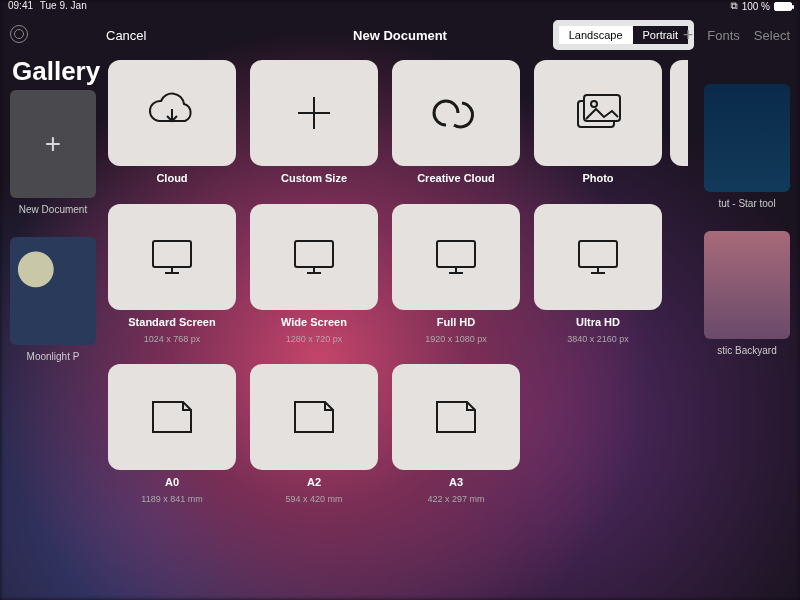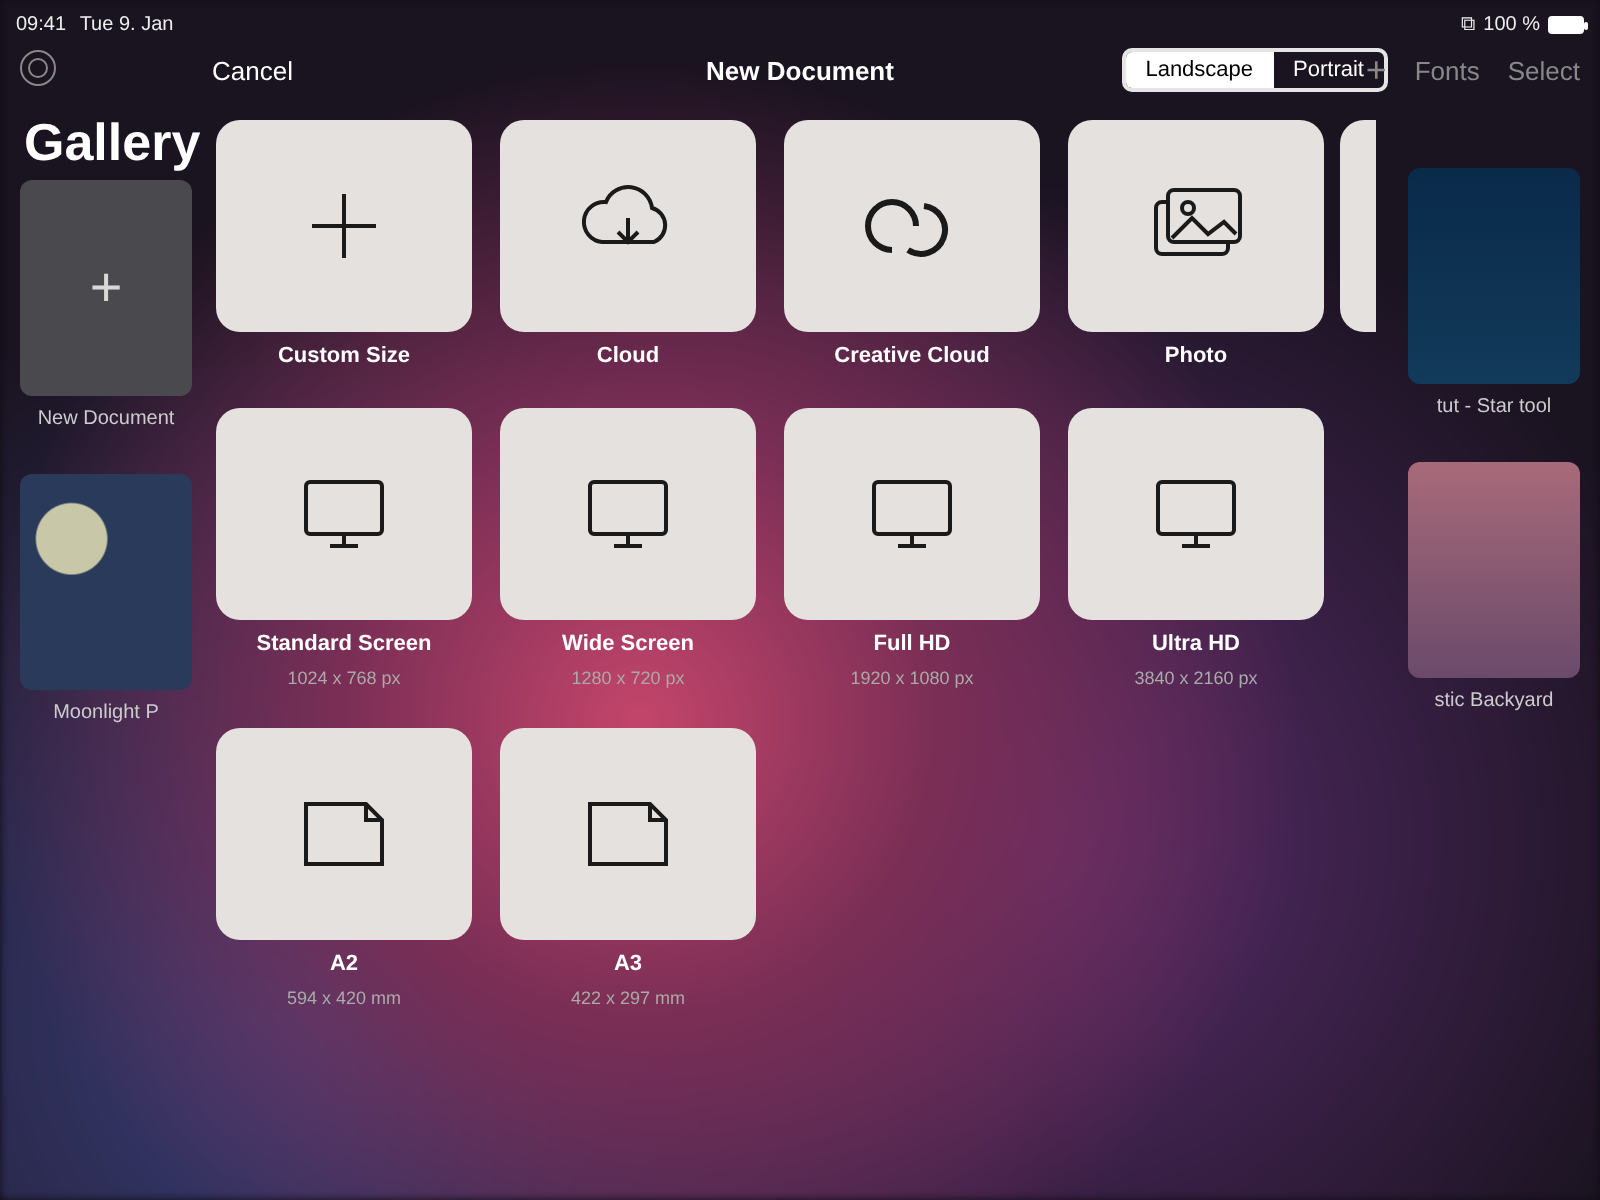--- a/index.html
+++ b/index.html
@@ -8,21 +8,21 @@
   
   .bg { position: absolute; inset: 0; z-index: 0; background:
     radial-gradient(circle at 40% 60%, #c4456b 0%, #7a2e55 25%, transparent 55%),
     radial-gradient(circle at 65% 70%, #5a2d6e 0%, transparent 50%),
     radial-gradient(circle at 20% 85%, #3a3f7a 0%, transparent 45%),
     #1a1320;
     filter: blur(2px);
   }
 
   
-  .statusbar { position: absolute; top: 0; left: 0; right: 0; height: 18px; display: flex; justify-content: space-between; align-items: flex-end; padding: 0 8px; font-size: 10px; color: #eee; z-index: 10; }
+  .statusbar { position: absolute; top: 0; left: 0; right: 0; height: 18px; display: flex; justify-content: space-between; align-items: flex-start; padding: 0 8px; font-size: 10px; color: #eee; z-index: 10; }
   .statusbar .right { display: flex; align-items: center; gap: 4px; }
   .battery { display:inline-block; width: 18px; height: 9px; border: 1px solid #fff; border-radius: 2px; position: relative; background:#fff;}
   .battery::after { content:""; position:absolute; right:-3px; top:2px; width:2px; height:4px; background:#fff; border-radius:1px;}
 
   
   .toolbar { position: absolute; top: 18px; left: 0; right: 0; height: 34px; display: flex; align-items: center; padding: 0 10px; z-index: 10; font-size: 13px; }
   .toolbar .left { width: 90px; }
   .gear-icon { width: 18px; height: 18px; border: 1.5px solid #888; border-radius: 50%; position: relative; display:inline-block;}
   .gear-icon::before { content:""; position:absolute; inset:3px; border:1.5px solid #888; border-radius:50%;}
   .toolbar .right { display:flex; align-items:center; gap:14px; color:#888; }
@@ -36,21 +36,21 @@
   .bg-thumb.star { background: linear-gradient(#0a2a4a,#123a5a); }
   .bg-thumb.moon { background: radial-gradient(circle at 30% 30%, #c8c8a8 0 18%, #2a3a5a 19%); }
   .bg-thumb.back { background: linear-gradient(#a86a7a,#6a4a6a); }
   .bg-thumb.docu { background:#5a4a6a; }
 
   
   .modal { position:absolute; top:18px; left:100px; right:100px; bottom:0; z-index:8; }
   .modal-header { height: 34px; display:flex; align-items:center; justify-content:space-between; padding: 0 6px; font-size:13px; }
   .modal-header .center { position:absolute; left:0; right:0; text-align:center; font-weight:600; pointer-events:none; }
   .cancel { color:#fff; }
-  .orient-toggle { display:flex; border:2px solid #e5e5e5; border-radius:5px; overflow:hidden; font-size:11px; z-index:1;}
+  .orient-toggle { display:flex; border:6px solid #e5e5e5; border-radius:5px; overflow:hidden; font-size:11px; z-index:1;}
   .orient-toggle span { padding: 3px 10px; }
   .orient-toggle .active { background:#fff; color:#000; }
 
   .modal-body { padding: 8px 0 0 0; }
   .row { display:flex; gap: 14px; margin-bottom: 20px; justify-content:flex-start; padding-left:8px;}
   .tile { width: 128px; display:flex; flex-direction:column; align-items:center; gap:6px; }
   .tile-box { width:128px; height:106px; background:#e4e1de; border-radius:12px; display:flex; align-items:center; justify-content:center; }
   .tile-label { font-size:11px; font-weight:600; color:#fff; }
   .tile-sub { font-size:9px; color:#aaa; }
   .partial-tile { width: 18px; height:106px; background:#e4e1de; border-radius: 12px 0 0 12px; margin-left:-6px;}
@@ -123,36 +123,36 @@
       <span class="active">Landscape</span>
       <span>Portrait</span>
     </div>
   </div>
 
   <div class="modal-body">
 
     <div class="row">
       <div class="tile">
         <div class="tile-box">
-            <svg width="44" height="44" viewBox="0 0 44 44">
-              <line x1="22" y1="6" x2="22" y2="38"></line>
-              <line x1="6" y1="22" x2="38" y2="22"></line>
-            </svg>
-          </div>
-        <span class="tile-label">Custom Size</span>
-      </div>
-      <div class="tile">
-        <div class="tile-box">
             <svg width="54" height="44" viewBox="0 0 54 44">
               <path d="M14 30 a10 10 0 0 1 2 -20 a12 12 0 0 1 23 3 a9 9 0 0 1 1 17 z"></path>
               <line x1="27" y1="18" x2="27" y2="30"></line>
               <polyline points="22,25 27,30 32,25"></polyline>
             </svg>
           </div>
         <span class="tile-label">Cloud</span>
+      </div>
+      <div class="tile">
+        <div class="tile-box">
+            <svg width="44" height="44" viewBox="0 0 44 44">
+              <line x1="22" y1="6" x2="22" y2="38"></line>
+              <line x1="6" y1="22" x2="38" y2="22"></line>
+            </svg>
+          </div>
+        <span class="tile-label">Custom Size</span>
       </div>
       <div class="tile">
         <div class="tile-box">
             <svg width="56" height="40" viewBox="0 0 56 40">
               <path d="M18 32 a12 12 0 1 1 12 -12" stroke-width="3"></path>
               <path d="M26 32 a12 12 0 1 0 8 -22" stroke-width="3"></path>
             </svg>
           </div>
         <span class="tile-label">Creative Cloud</span>
       </div>
@@ -218,29 +218,39 @@
     </div>
 
     <div class="row">
       <div class="tile">
         <div class="tile-box">
             <svg width="46" height="38" viewBox="0 0 46 38">
               <path d="M4 4 h30 l8 8 v22 h-38 z"></path>
               <path d="M34 4 v8 h8"></path>
             </svg>
           </div>
-        <span class="tile-label">A2</span>
-        <span class="tile-sub">594 x 420 mm</span>
+        <span class="tile-label">A0</span>
+        <span class="tile-sub">1189 x 841 mm</span>
       </div>
       <div class="tile">
         <div class="tile-box">
             <svg width="46" height="38" viewBox="0 0 46 38">
               <path d="M4 4 h30 l8 8 v22 h-38 z"></path>
               <path d="M34 4 v8 h8"></path>
             </svg>
           </div>
+        <span class="tile-label">A2</span>
+        <span class="tile-sub">594 x 420 mm</span>
+      </div>
+      <div class="tile">
+        <div class="tile-box">
+            <svg width="46" height="38" viewBox="0 0 46 38">
+              <path d="M4 4 h30 l8 8 v22 h-38 z"></path>
+              <path d="M34 4 v8 h8"></path>
+            </svg>
+          </div>
         <span class="tile-label">A3</span>
         <span class="tile-sub">422 x 297 mm</span>
       </div>
     </div>
 
   </div>
 </div>
 
 </body></html>

